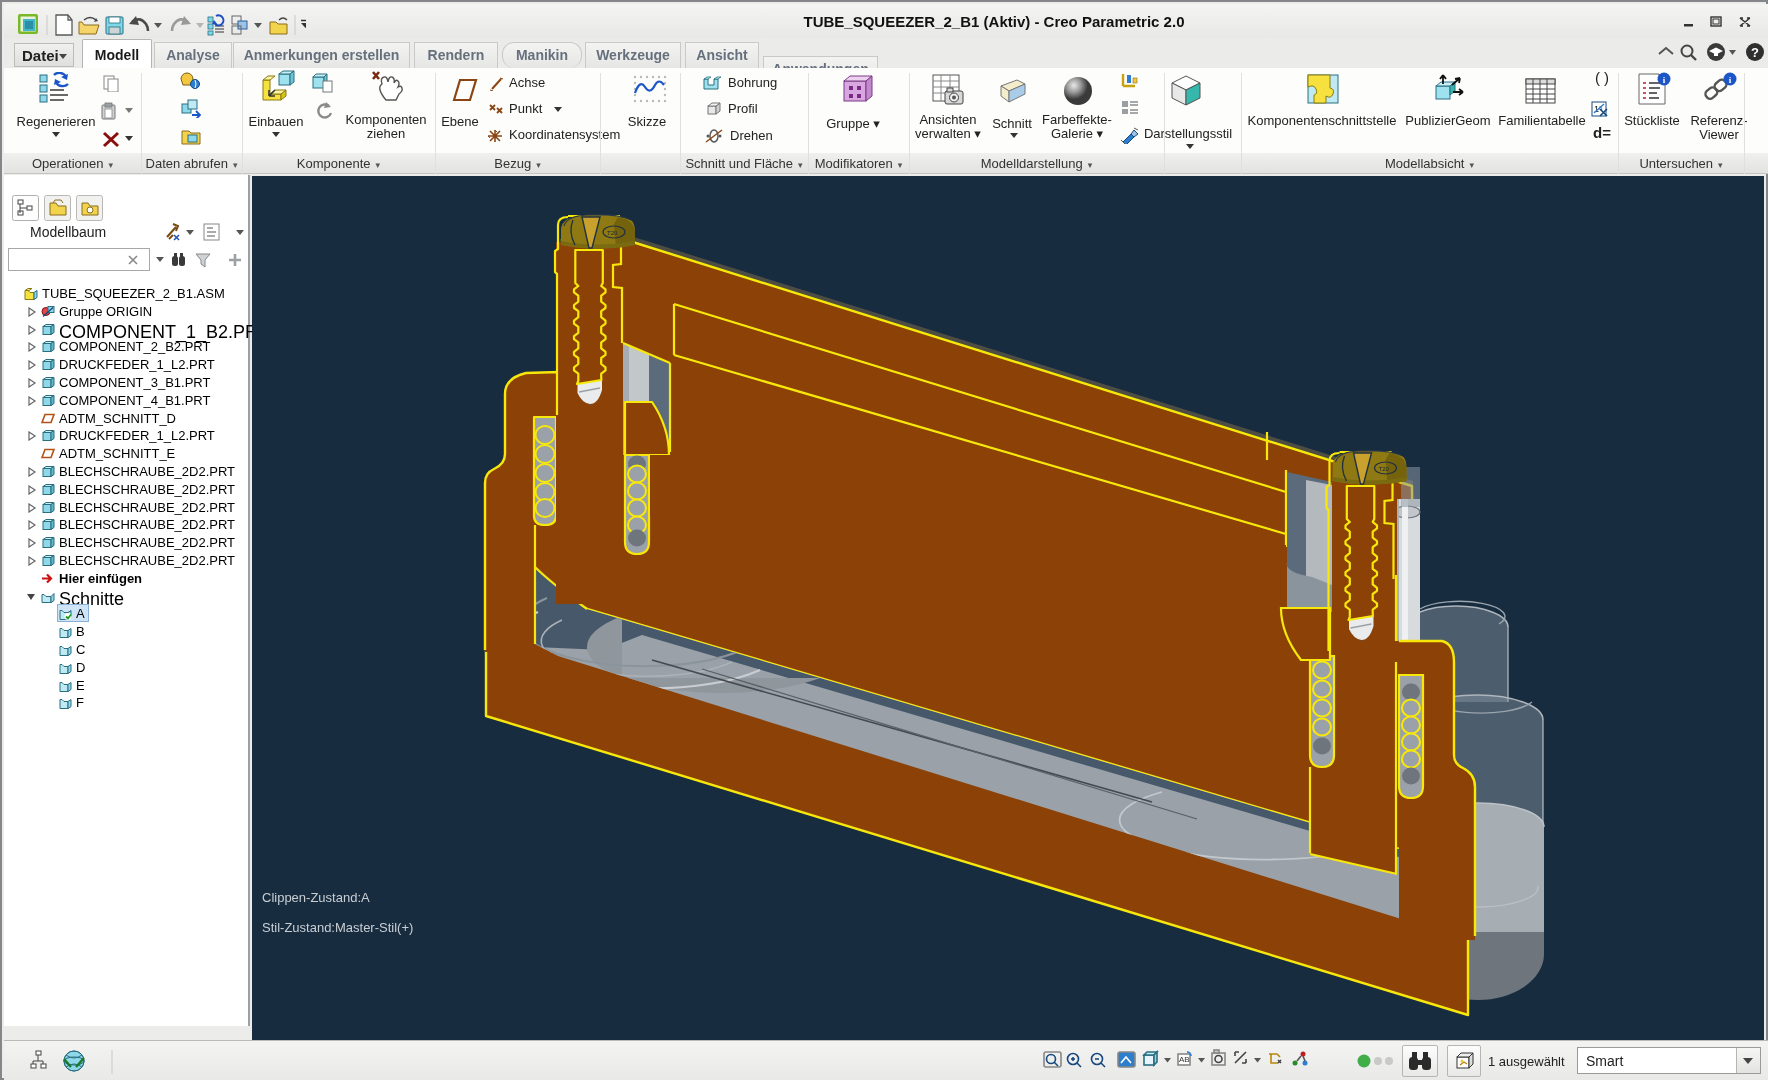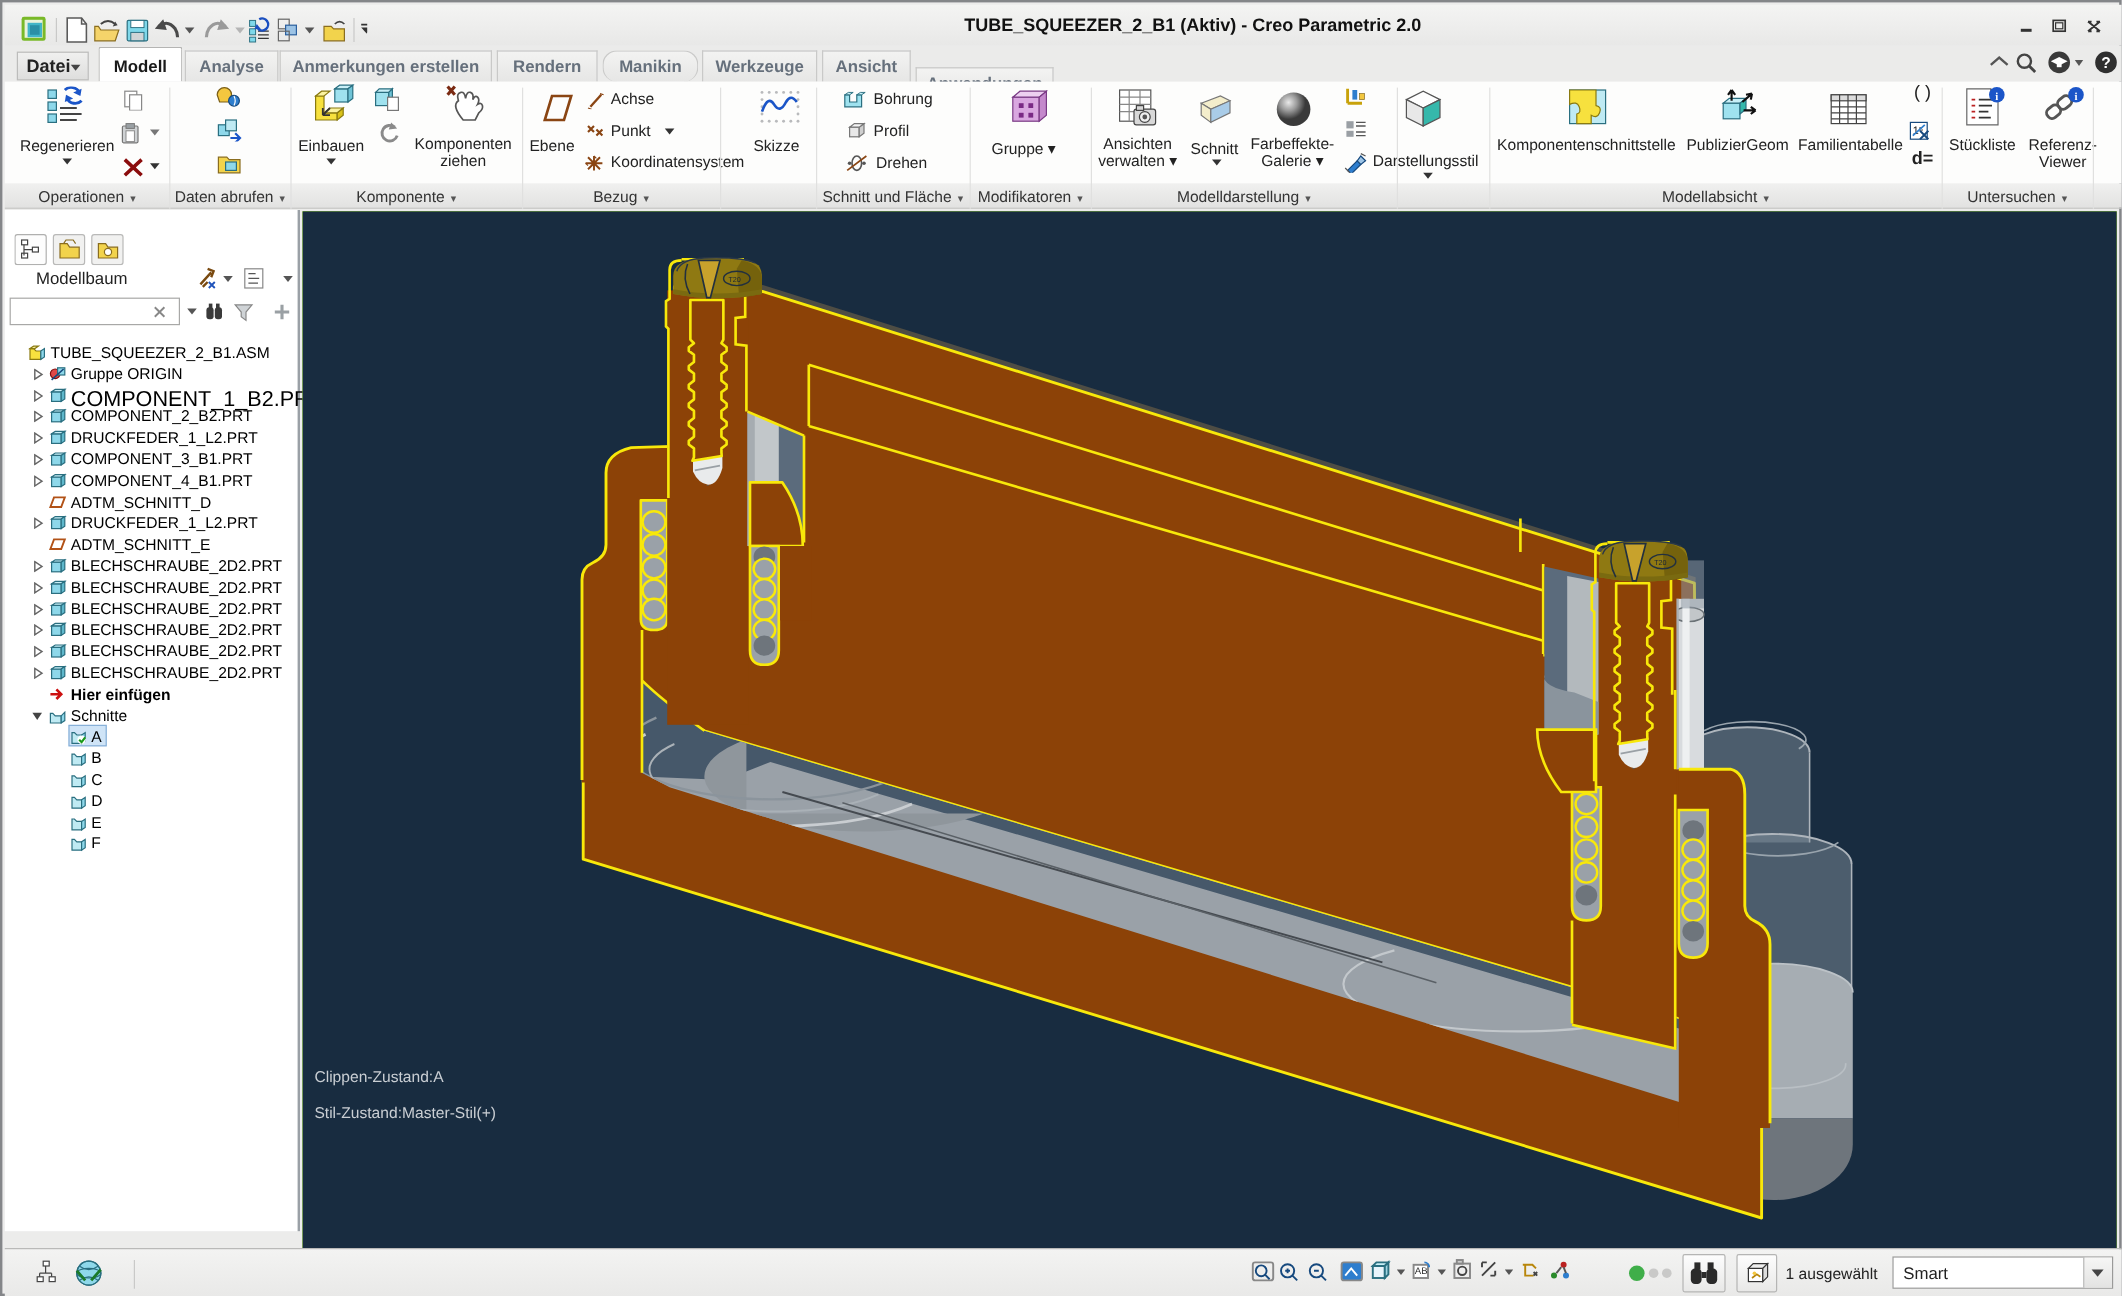--- a/index.html
+++ b/index.html
@@ -550,21 +550,21 @@
           <path d="M2,8 l8,0 m-3,-4 l4,4 -4,4" stroke="#cc1111" stroke-width="2.2" fill="none"></path>
         </svg>
 <div class="abs" style="left:55px;top:291.80000000000007px;font-size:13px;color:#000;font-weight:bold">Hier einfügen</div>
 <svg class="abs" style="left:22px;top:312.6000000000001px" width="11" height="10" viewBox="0 0 11 10">
           <path d="M1,2 L9,2 L5,8 Z" fill="#444"></path>
         </svg>
 <svg class="abs" style="left:36px;top:308.6000000000001px" width="16" height="17" viewBox="0 0 16 16">
           <path d="M2,6 l0,8 9,0 0,-6 -5,0 -2,-2z" fill="#bfeaf3" stroke="#2a6f80"></path>
           <path d="M11,8 l3,-3 0,7 -3,2z" fill="#8ed8ea" stroke="#2a6f80"></path>
         </svg>
-<div class="abs" style="left:55px;top:309.6000000000001px;font-size:13px;color:#000">Schnitte</div>
+<div class="abs" style="left:55px;top:309.6000000000001px;font-size:18px;color:#000">Schnitte</div>
 <div class="abs" style="left:53px;top:325.4000000000001px;width:32px;height:18px;background:#cfe4f7;border:1px solid #88b0d8"></div>
 <svg class="abs" style="left:53px;top:326.4000000000001px" width="16" height="17" viewBox="0 0 16 16">
           <path d="M3,5 l0,9 8,0 0,-7 -4,0 -2,-2z" fill="#bfeaf3" stroke="#2a6f80"></path>
           <path d="M11,7 l3,-2 0,7 -3,2z" fill="#8ed8ea" stroke="#2a6f80"></path>
           <circle cx="11" cy="11" r="3.5" fill="#fff"></circle>
           <path d="M9,11 l2,2 3,-4" stroke="#1a9a1a" stroke-width="1.8" fill="none"></path>
         </svg>
 <div class="abs" style="left:72px;top:327.4000000000001px;font-size:13px;color:#000">A</div>
 <svg class="abs" style="left:53px;top:344.2000000000001px" width="16" height="17" viewBox="0 0 16 16">
           <path d="M3,5 l0,9 8,0 0,-7 -4,0 -2,-2z" fill="#bfeaf3" stroke="#2a6f80"></path>

